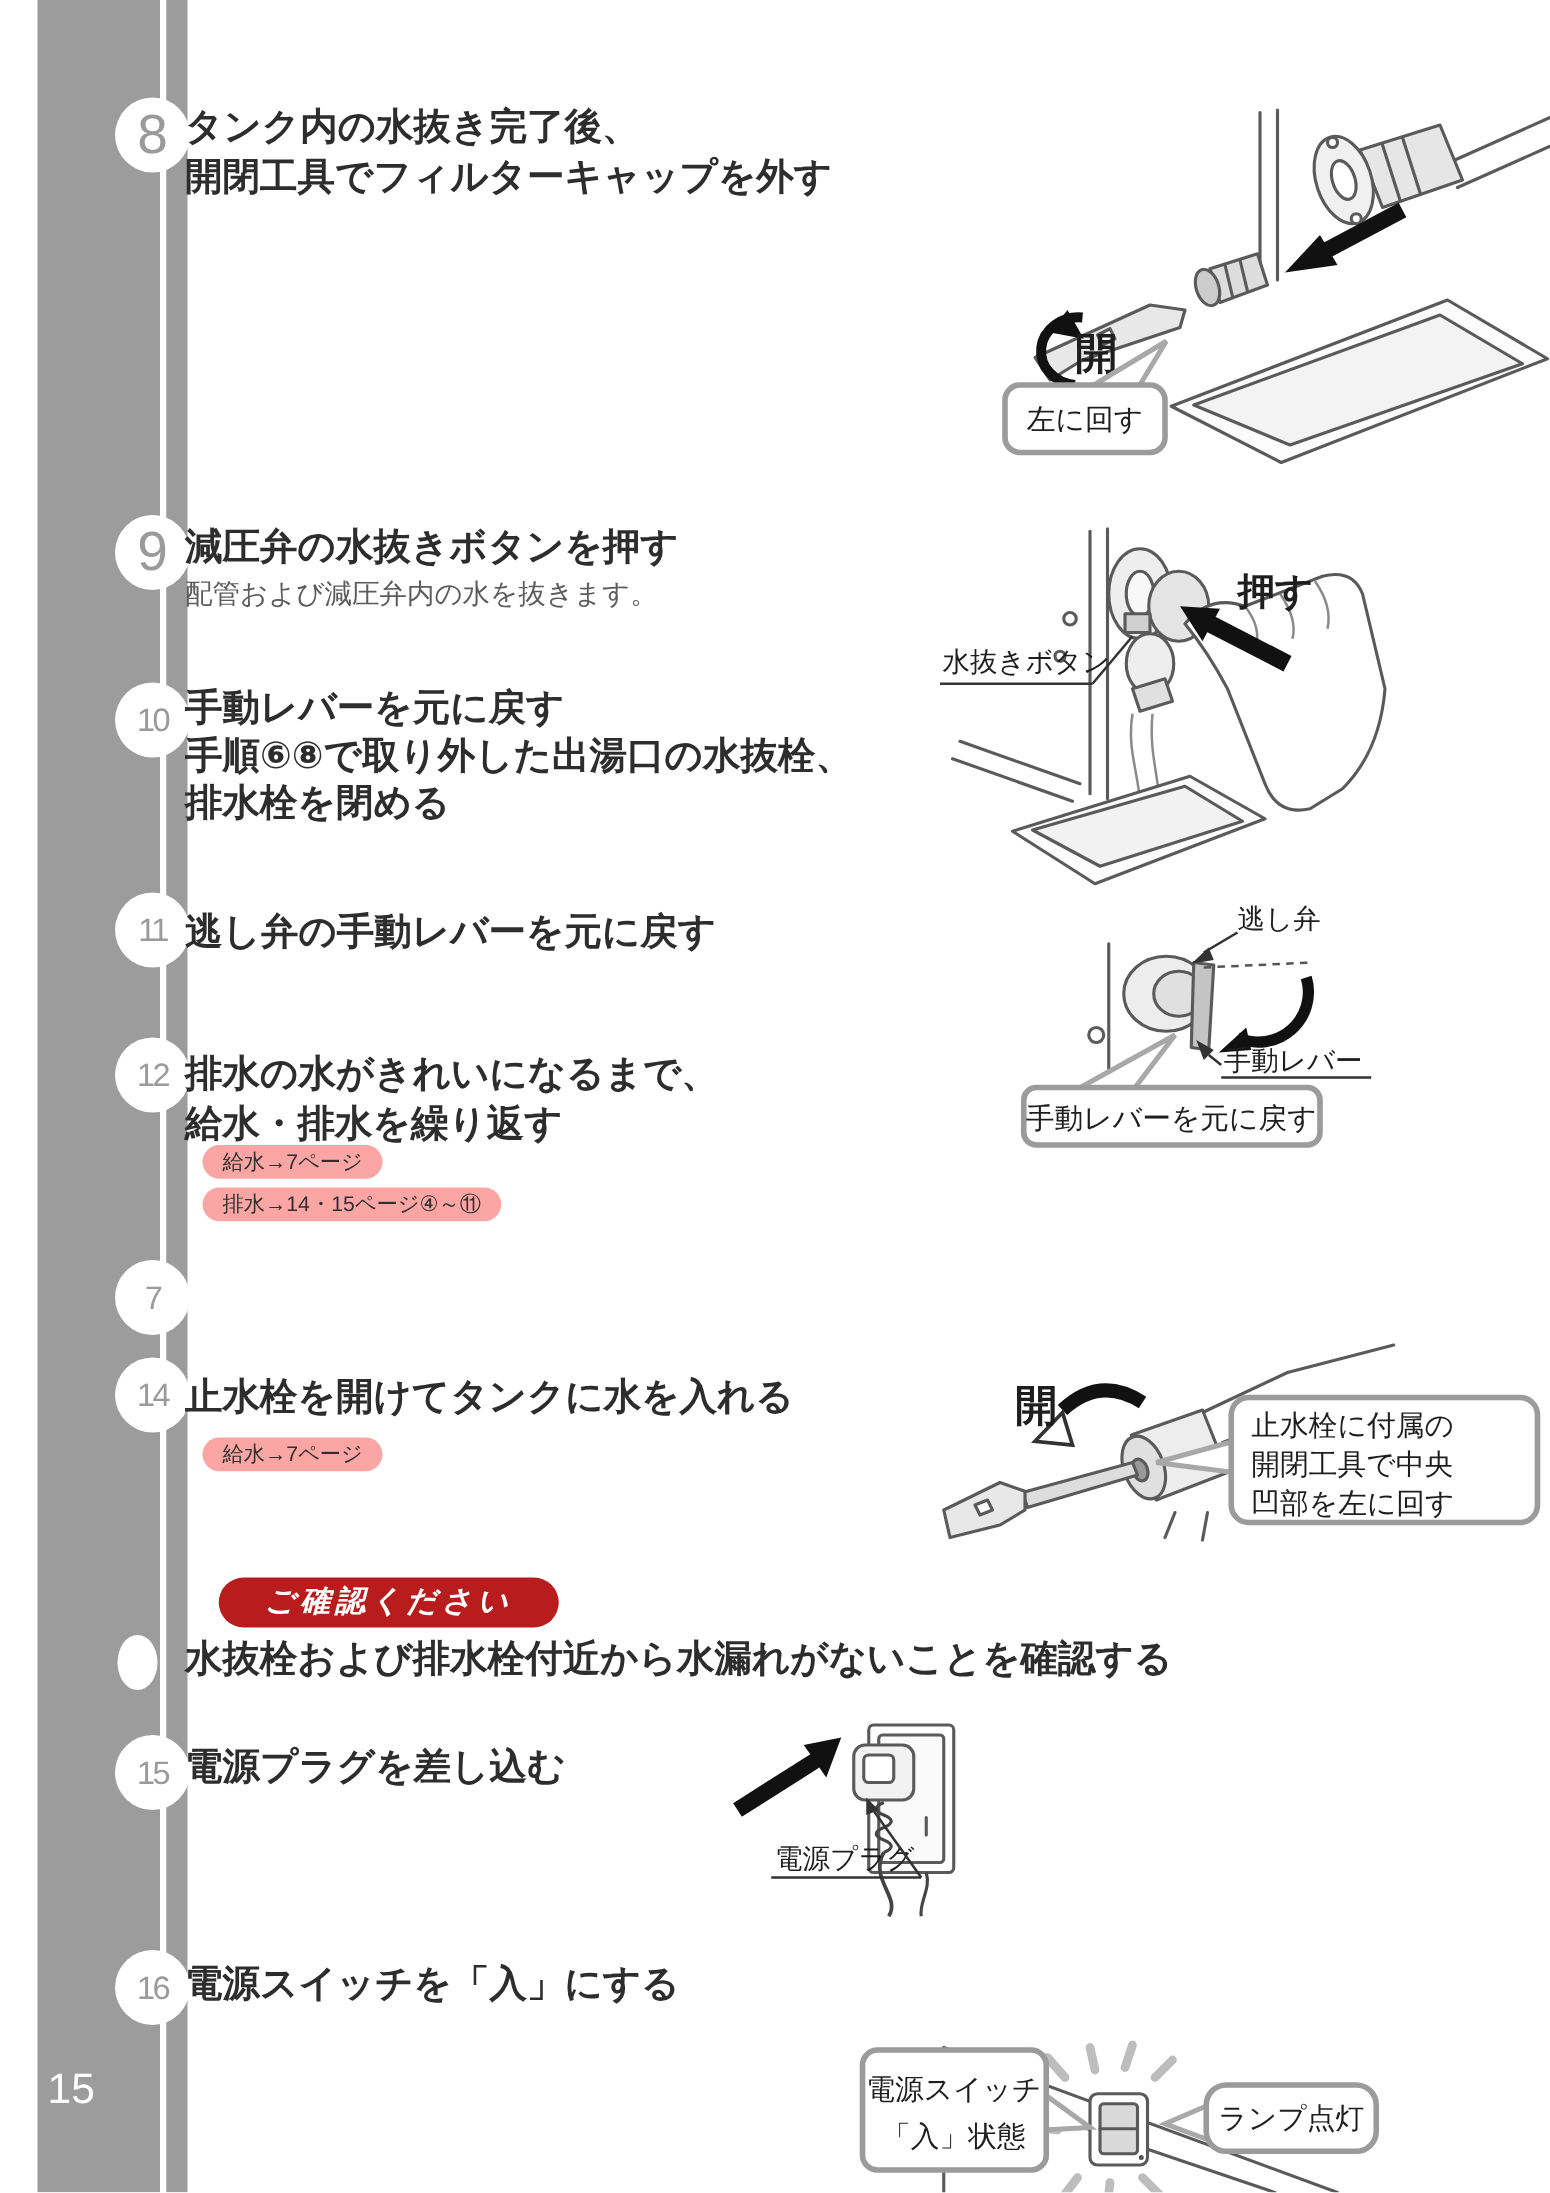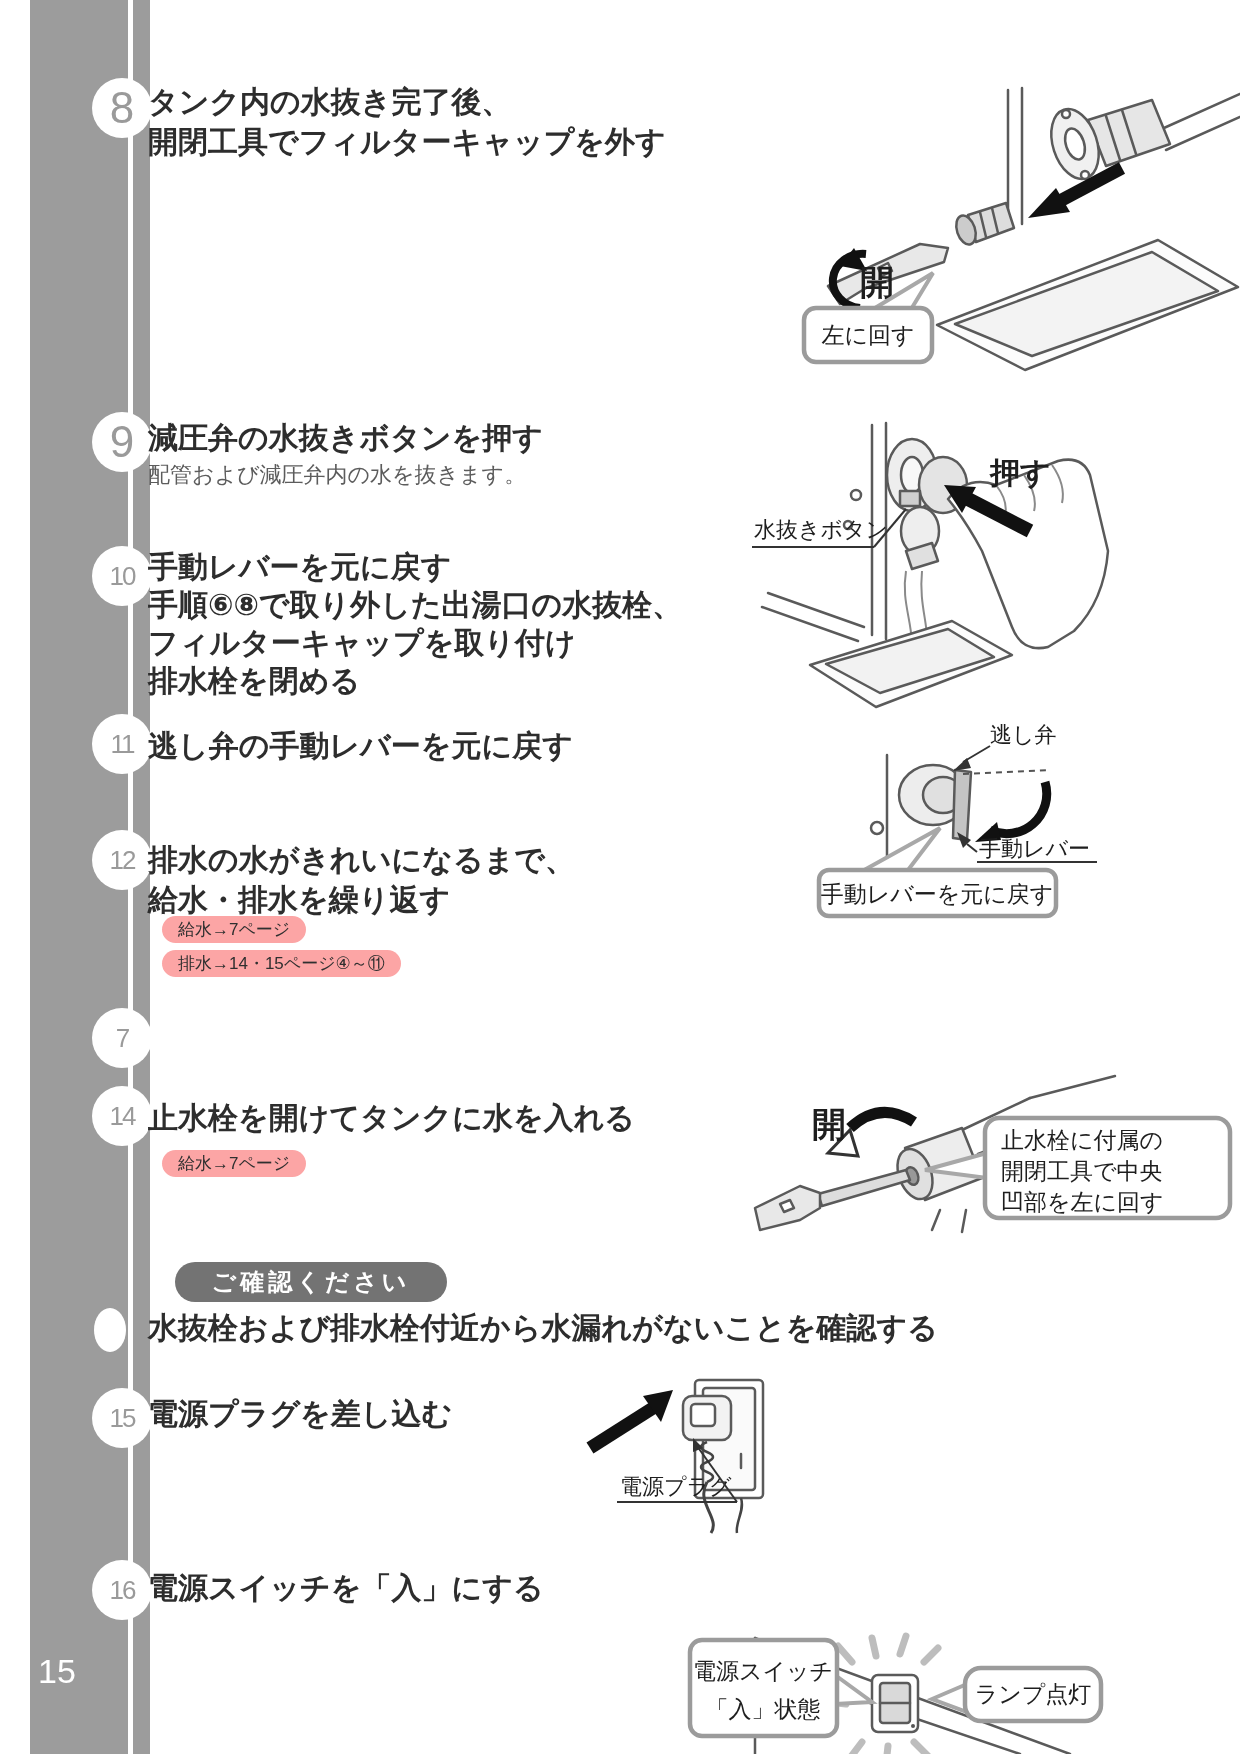--- a/index.html
+++ b/index.html
@@ -19,23 +19,23 @@
   .circle.two{font-size:26px;letter-spacing:-2px;}
   .h{position:absolute;font-weight:bold;color:#2d2d2d;font-size:30px;line-height:40px;white-space:nowrap;}
   .h4{line-height:38px;}
   .sub{position:absolute;font-size:22px;color:#5c5c5c;white-space:nowrap;}
   .note{position:absolute;left:668px;top:376px;font-size:18.5px;color:#333;white-space:nowrap;}
   .pill{
     position:absolute;background:#fca5a5;color:#2f2f2f;font-size:17px;line-height:27px;
     padding:0 16px;border-radius:14px;white-space:nowrap;
   }
   .confirm-pill{
-    position:absolute;left:175px;top:1262px;width:272px;background:#737373;color:#ffffff;
+    position:absolute;left:175px;top:1262px;width:272px;background:#b91c1c;color:#ffffff;
     font-size:24px;font-weight:bold;text-align:center;line-height:40px;height:40px;
-    border-radius:21px;letter-spacing:4px;
+    border-radius:21px;letter-spacing:4px;font-style:italic;
   }
   .bullet{position:absolute;left:94px;top:1308px;width:32px;height:44px;border-radius:50%;background:#ffffff;}
   svg.fig{position:absolute;overflow:visible;}
   svg text{font-family:"Liberation Sans","DejaVu Sans",sans-serif;fill:#1e1e1e;}
   .st{stroke:#5a5a5a;stroke-width:2.5;stroke-linejoin:round;stroke-linecap:round;}
   .thin{stroke:#8a8a8a;stroke-width:2;fill:none;}
   .blk{stroke:#111;fill:none;}
   .lbl{font-size:22px;}
   .big{font-size:34px;font-weight:bold;}
   .big30{font-size:30px;font-weight:bold;}
@@ -146,21 +146,20 @@
     <g>
       <line x1="102" y1="144" x2="224" y2="144" stroke="#333" stroke-width="2"></line>
       <line x1="224" y1="144" x2="256" y2="106" stroke="#333" stroke-width="2"></line>
     </g>
   </svg>
 
   <div class="circle two" style="top:546px;">10</div>
   <div class="h h4" style="left:148px;top:548px;">
     <div>手動レバーを元に戻す</div>
     <div>手順⑥⑧で取り外した出湯口の水抜栓、</div>
-    <div>フィルターキャップを取り付け</div>
     <div>排水栓を閉める</div>
   </div>
 
   <div class="circle two" style="top:714px;">11</div>
   <div class="h" style="left:148px;top:726px;">逃し弁の手動レバーを元に戻す</div>
 
   <svg class="fig" style="left:705px;top:700px;" width="535" height="225" viewBox="0 0 535 225">
     <g>
       <line x1="182" y1="55" x2="182" y2="170" class="st"></line>
       <circle cx="172" cy="128" r="6" fill="#fff" class="st"></circle>

